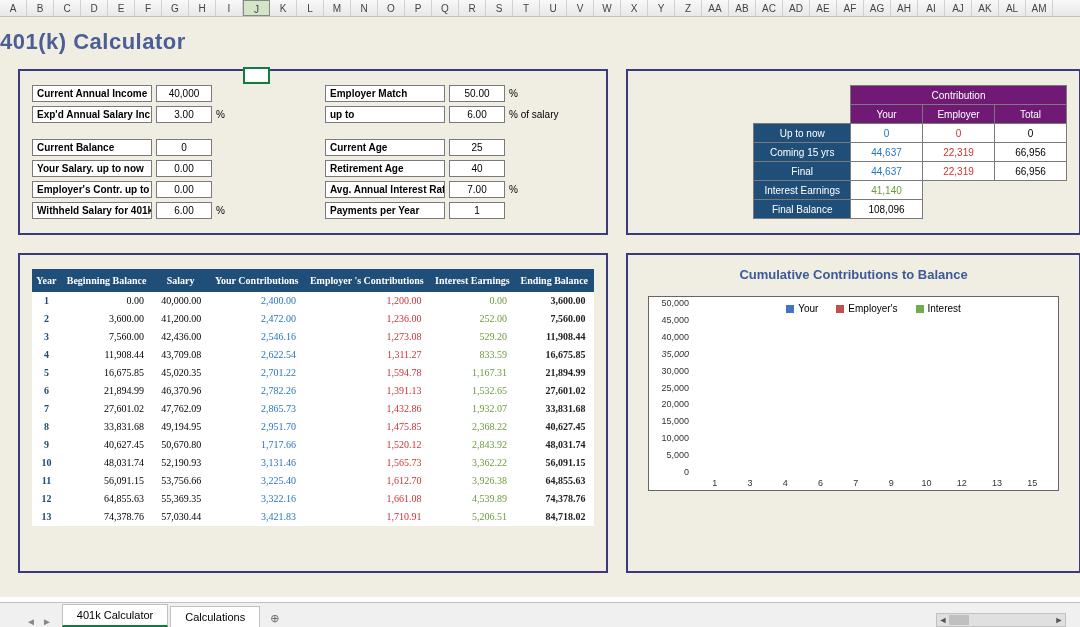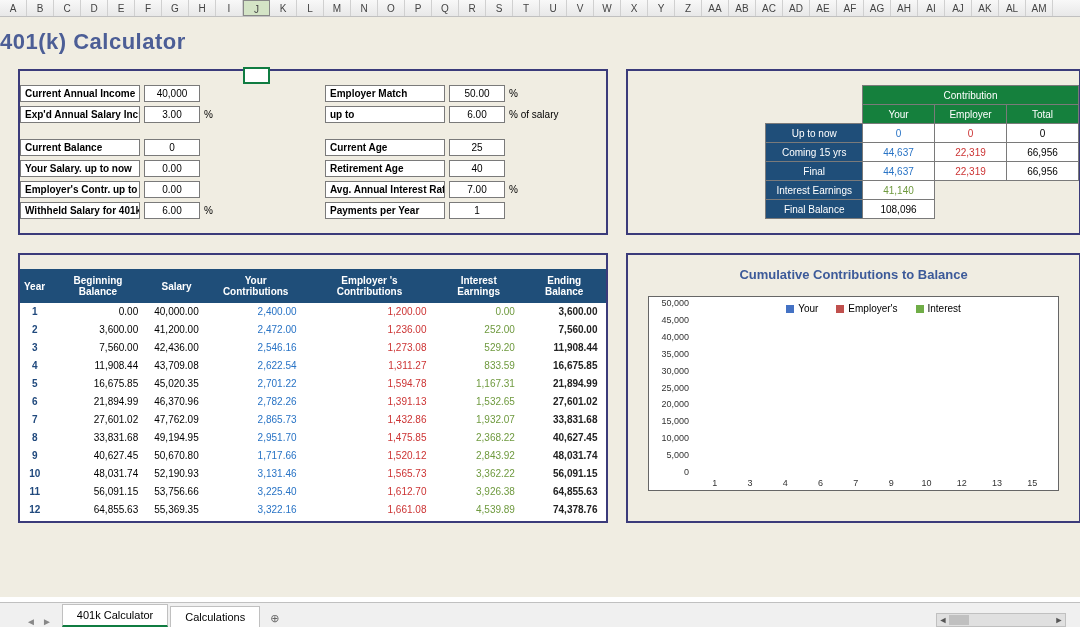--- a/index.html
+++ b/index.html
@@ -4,36 +4,36 @@
 <style>
 * { box-sizing: border-box; margin: 0; padding: 0; }
 body { font-family: Arial, sans-serif; background: #fff; font-size: 11px; overflow: hidden; }
 .col-headers { display: flex; height: 17px; background: linear-gradient(#f8f8f8,#e8e8e8); border-bottom: 1px solid #c0c0c0; }
 .col-headers div { width: 27px; text-align: center; line-height: 17px; font-size: 10px; color: #444; border-right: 1px solid #d0d0d0; cursor: pointer; }
 .col-headers div.sel { background: #d4e4c6; border: 1px solid #888; }
 .sheet { background: #f0ede2; position: relative; height: 580px; }
 .cell-cursor { position: absolute; left: 243px; top: 50px; width: 27px; height: 17px; border: 2px solid #107c41; background: #fff; }
 .title { font-size: 22px; color: #4c5e96; font-weight: 600; padding: 12px 0 14px; letter-spacing: .5px; }
 .content { display: grid; grid-template-columns: 590px 455px; gap: 18px; padding: 0 18px; }
-.panel { background: #f0ede2; border: 2px solid #3b3b7a; padding: 14px 0; }
+.panel { background: #f0ede2; border: 2px solid #3b3b7a; padding: 14px 12px; }
 .inputs { display: grid; grid-template-columns: 1fr 1fr; gap: 4px 24px; }
 .inputs .spacer { grid-column: 1/3; height: 8px; }
 .row { display: flex; align-items: center; gap: 4px; font-size: 10px; }
 .row .lbl { flex: 0 0 120px; background: #fff; border: 1px solid #7a7a7a; padding: 2px 4px; font-weight: bold; color: #000; height: 17px; overflow: hidden; white-space: nowrap; }
 .row .val { flex: 0 0 56px; background: #fff; border: 1px solid #7a7a7a; padding: 2px 4px; text-align: center; height: 17px; }
 .row .suf { font-size: 10px; color: #000; }
 .summary-wrap { display: flex; justify-content: flex-end; }
 .summary { border-collapse: collapse; font-size: 10px; }
 .summary th, .summary td { border: 1px solid #7a7a7a; padding: 2px 8px; text-align: center; height: 19px; }
-.summary th { background: #15803d; color: #fff; font-weight: normal; }
+.summary th { background: #701a75; color: #fff; font-weight: normal; }
 .summary .rowh { background: #1f4e79; color: #fff; text-align: center; white-space: nowrap; padding: 2px 10px; }
 .summary td { background: #fff; min-width: 72px; }
 .summary .yr { color: #2873c5; }
 .summary .emp { color: #cc3333; }
-.amort-wrap { overflow: hidden; height: 270px; }
+.amort-wrap { overflow: hidden; height: 320px; font-family: Liberation Serif, serif; }
 .amort { width: 100%; border-collapse: collapse; font-size: 10px; }
 .amort th { background: #1f4e79; color: #fff; font-weight: bold; padding: 6px 4px; border-right: 1px solid #1f4e79; }
 .amort td { background: #fff; padding: 3px 8px; text-align: right; border-bottom: 1px solid #fff; }
 .amort td:first-child { text-align: center; font-weight: bold; color: #20497d; }
 .amort .yc { color: #2873c5; }
 .amort .ec { color: #cc3333; }
 .amort .ic { color: #6f9a3f; }
 .amort .eb { font-weight: bold; color: #222; }
 .chart-panel { padding: 12px; }
 .chart-title { text-align: center; color: #3c5a99; font-weight: bold; font-size: 13px; margin-bottom: 14px; }
@@ -366,21 +366,21 @@
             <span><i class="swatch sw-i"></i>Interest</span>
           </div>
         <div class="yaxis" id="yaxis">
             <div style="bottom: 0%; transform: translateY(50%);">0</div>
             <div style="bottom: 10%; transform: translateY(50%);">5,000</div>
             <div style="bottom: 20%; transform: translateY(50%);">10,000</div>
             <div style="bottom: 30%; transform: translateY(50%);">15,000</div>
             <div style="bottom: 40%; transform: translateY(50%);">20,000</div>
             <div style="bottom: 50%; transform: translateY(50%);">25,000</div>
             <div style="bottom: 60%; transform: translateY(50%);">30,000</div>
-            <div style="bottom: 70%; transform: translateY(50%);">35,000</div>
+            <div style="bottom: 70%; transform: translateY(50%); font-style: italic;">35,000</div>
             <div style="bottom: 80%; transform: translateY(50%);">40,000</div>
             <div style="bottom: 90%; transform: translateY(50%);">45,000</div>
             <div style="bottom: 100%; transform: translateY(50%);">50,000</div>
           </div>
         <div class="plot">
             <div class="bars" id="bars">
               <div class="grp">
                 <div class="bar by" style="height: 4.8%;"></div>
                 <div class="bar be" style="height: 2.4%;"></div>
                 <div class="bar bi" style="height: 0%;"></div>

